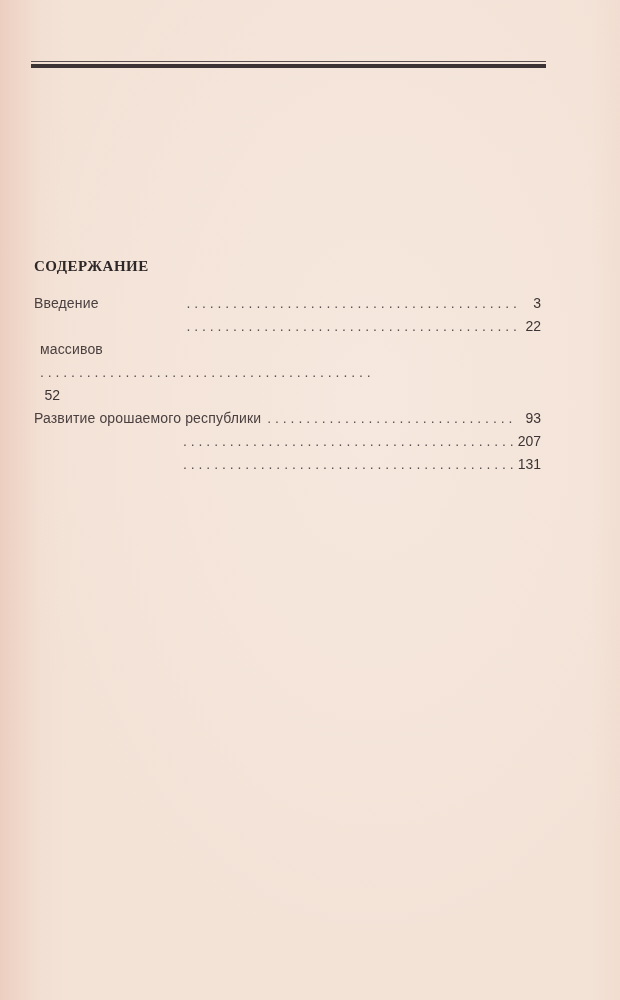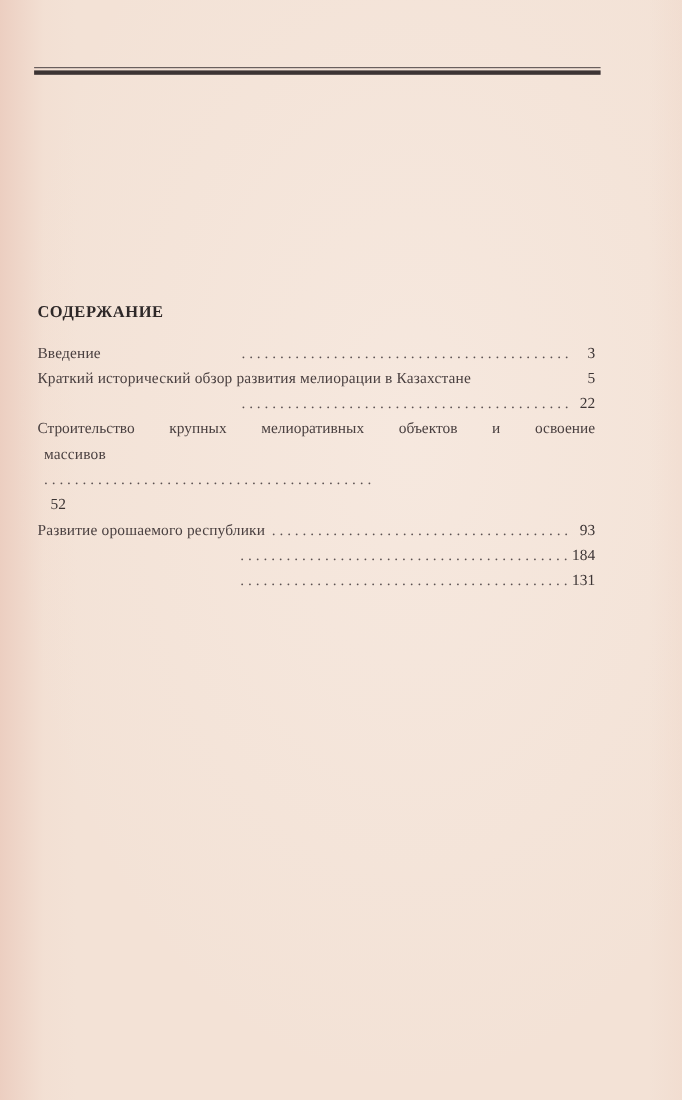--- a/index.html
+++ b/index.html
@@ -41,40 +41,40 @@
     .top-rule .thick {
       position: absolute;
       left: 0; top: 3px;
       width: 100%;
       height: 4px;
       background: #3c3434;
     }
     .toc {
       position: absolute;
       left: 34px;
-      top: 274px;
+      top: 256px;
       width: 507px;
     }
     .toc-title {
       font-family: "Liberation Serif", "DejaVu Serif", serif;
       font-weight: bold;
       font-size: 15px;
       letter-spacing: 0.5px;
       color: #2e2828;
       margin: 0 0 16px 0;
       height: 20px;
       line-height: 20px;
     }
     .toc-entries {
       list-style: none;
       margin: 0;
       padding: 0;
     }
     .toc-entry {
-      font-family: Liberation Serif, serif;
+      font-family: Liberation Sans, sans-serif;
       font-size: 14px;
       line-height: 23px;
       color: #4a4040;
       position: relative;
       display: flex;
       align-items: flex-start;
     }
     .toc-entry .entry-title {
       white-space: nowrap;
       letter-spacing: 0.15px;
@@ -124,49 +124,43 @@
     <h2 class="toc-title">СОДЕРЖАНИЕ</h2>
 
     <ul class="toc-entries">
 
       <li class="toc-entry">
         <span class="entry-title">Введение</span>
         <span class="leader">. . . . . . . . . . . . . . . . . . . . . . . . . . . . . . . . . . . . . . . . . . .</span>
         <span class="page-num">3</span>
       </li>
 
-      <li class="toc-entry">
-        <span class="entry-title">Краткий исторический обзор развития мелиорации в Казахстане</span>
-        <span class="leader" style="visibility:hidden"></span>
-        <span class="page-num">5</span>
-      </li>
 
       <li class="toc-entry">
         <span class="leader">. . . . . . . . . . . . . . . . . . . . . . . . . . . . . . . . . . . . . . . . . . .</span>
         <span class="page-num">22</span>
       </li>
 
       <li class="toc-entry multi">
-        <span class="line1">Строительство крупных мелиоративных объектов и освоение</span>
         <span class="line2">
           <span class="entry-title">массивов</span>
           <span class="leader">. . . . . . . . . . . . . . . . . . . . . . . . . . . . . . . . . . . . . . . . . . .</span>
           <span class="page-num">52</span>
         </span>
       </li>
 
       <li class="toc-entry">
         <span class="entry-title">Развитие орошаемого республики</span>
         <span class="leader">. . . . . . . . . . . . . . . . . . . . . . . . . . . . . . . . . . . . . . . . . . .</span>
         <span class="page-num">93</span>
       </li>
 
       <li class="toc-entry">
         <span class="leader">. . . . . . . . . . . . . . . . . . . . . . . . . . . . . . . . . . . . . . . . . . .</span>
-        <span class="page-num">184</span>
+        <span class="page-num">207</span>
       </li>
 
       <li class="toc-entry">
         <span class="leader">. . . . . . . . . . . . . . . . . . . . . . . . . . . . . . . . . . . . . . . . . . .</span>
         <span class="page-num">131</span>
       </li>
 
     </ul>
   </div>
 

